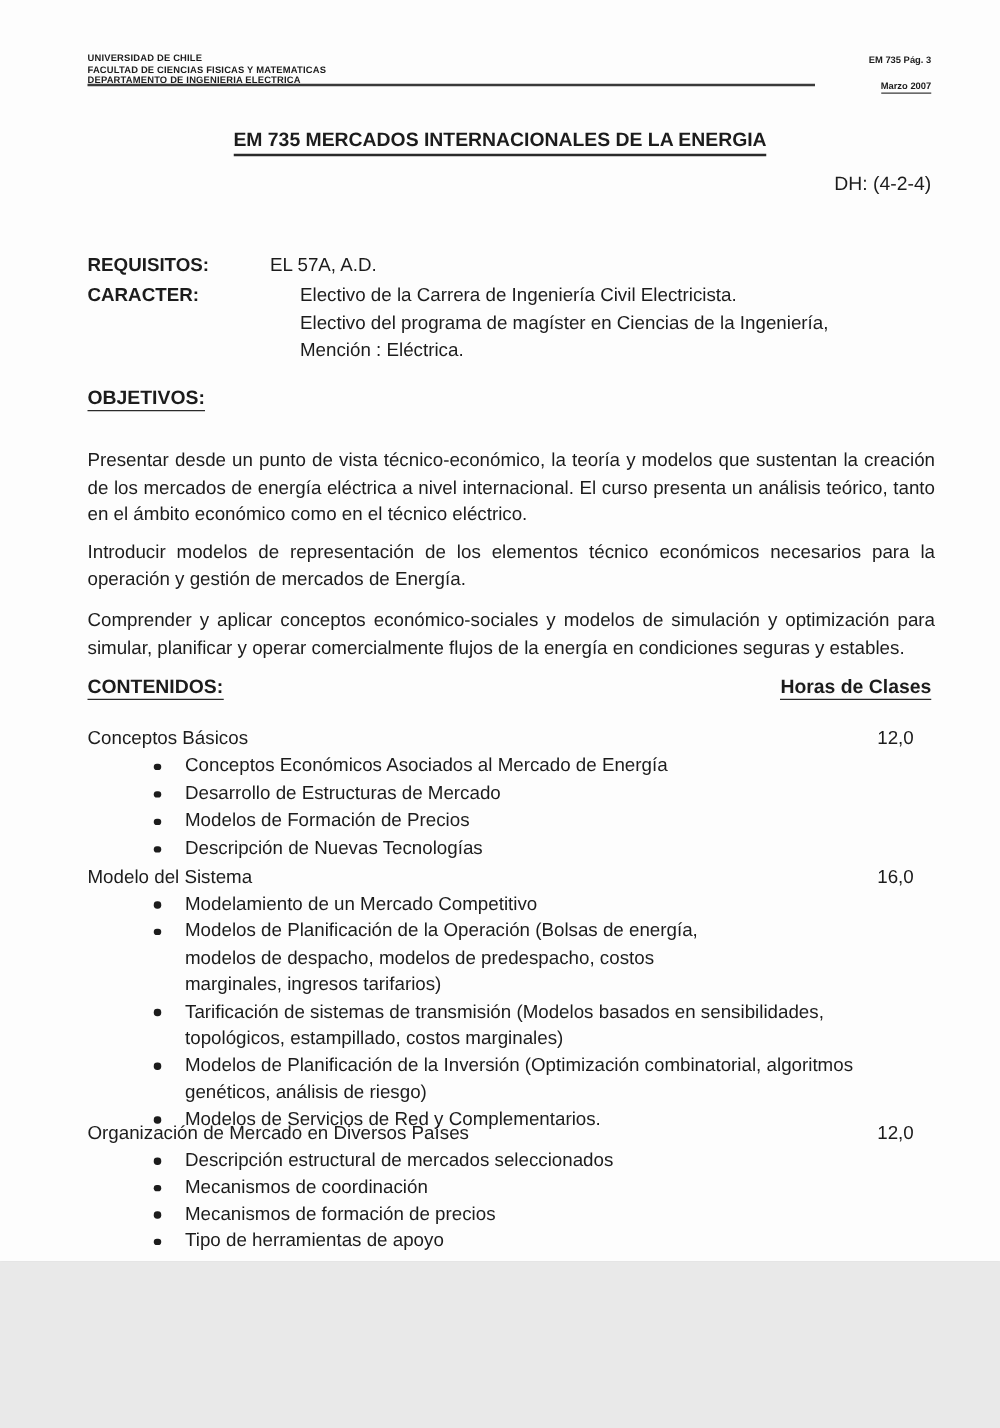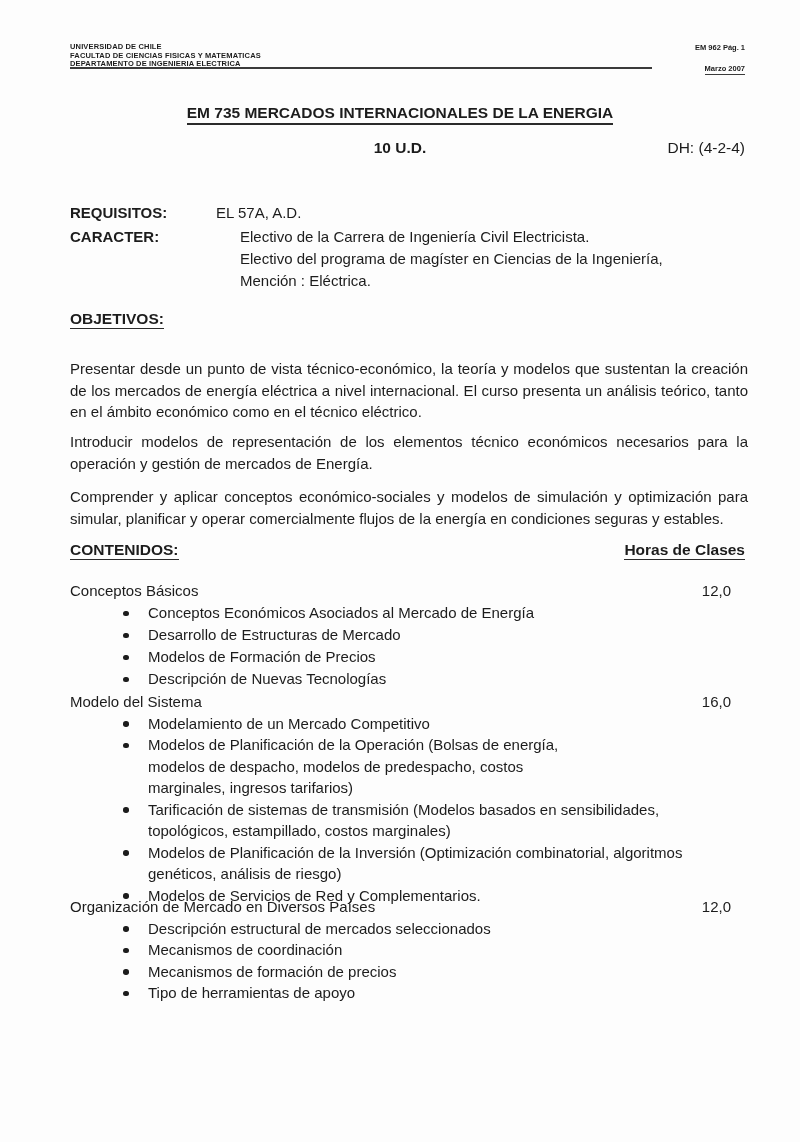--- a/index.html
+++ b/index.html
@@ -1,18 +1,18 @@
 <!DOCTYPE html>
 <html><head>
 <meta charset="utf-8">
 <style>
   html,body { margin:0; padding:0; background:#e9e9e9; }
   .page {
     position:relative;
-    width:800px; height:1142px;
+    width:800px; height:1009px;
     margin:0 auto;
     background:#fdfdfd;
     color:#1c1c1c;
     font-family:"Liberation Sans","DejaVu Sans",sans-serif;
     font-size:15px;
     overflow:hidden;
     box-shadow:0 0 4px rgba(0,0,0,.25);
   }
   
   .hdr-left {
@@ -88,28 +88,27 @@
 
 <div class="page">
 
   <div class="hdr-left">
     <div>UNIVERSIDAD DE CHILE</div>
     <div>FACULTAD DE CIENCIAS FISICAS Y MATEMATICAS</div>
     <div>DEPARTAMENTO DE INGENIERIA ELECTRICA</div>
   </div>
   <div class="hdr-rule"></div>
   <div class="hdr-right">
-    <div>EM 962 Pág. 1</div>
+    <div>EM 735 Pág. 3</div>
     <div><span class="hdr-date">Marzo 2007</span></div>
   </div>
 
   <div class="doc-title">
     <span>EM 735 MERCADOS INTERNACIONALES DE LA ENERGIA</span>
   </div>
-  <div class="ud-row">10 U.D.</div>
   <div class="dh">DH: (4-2-4)</div>
 
   <div class="field field-req">
     <div class="field-label">REQUISITOS:</div>
     <div>EL 57A, A.D.</div>
   </div>
   <div class="field field-car">
     <div class="field-label">CARACTER:</div>
     <div>
       <div>Electivo de la Carrera de Ingeniería Civil Electricista.</div>

